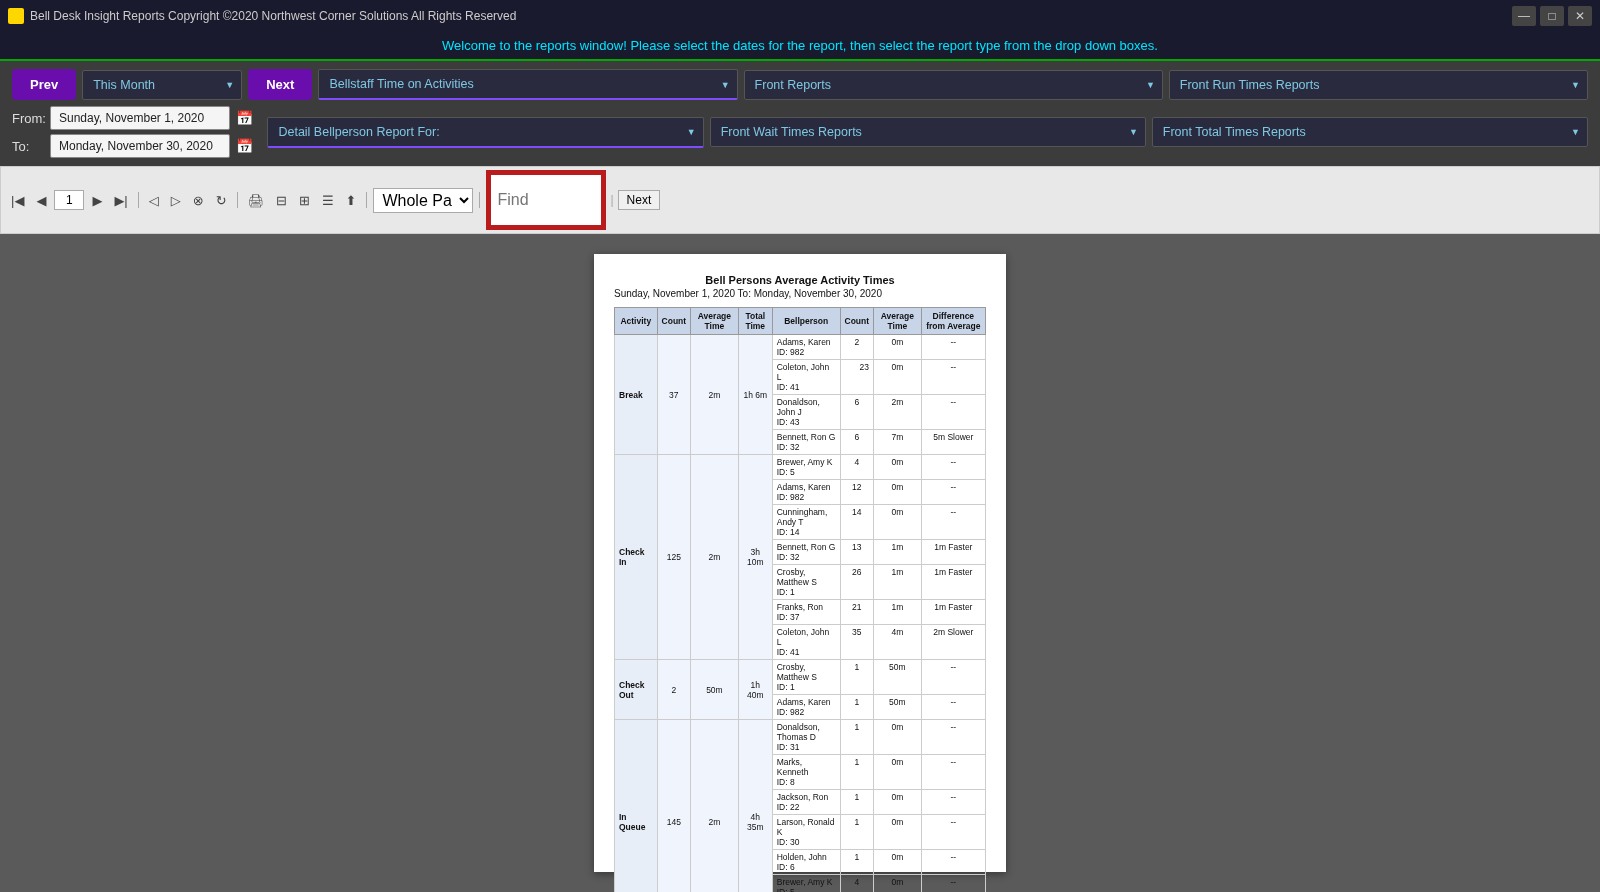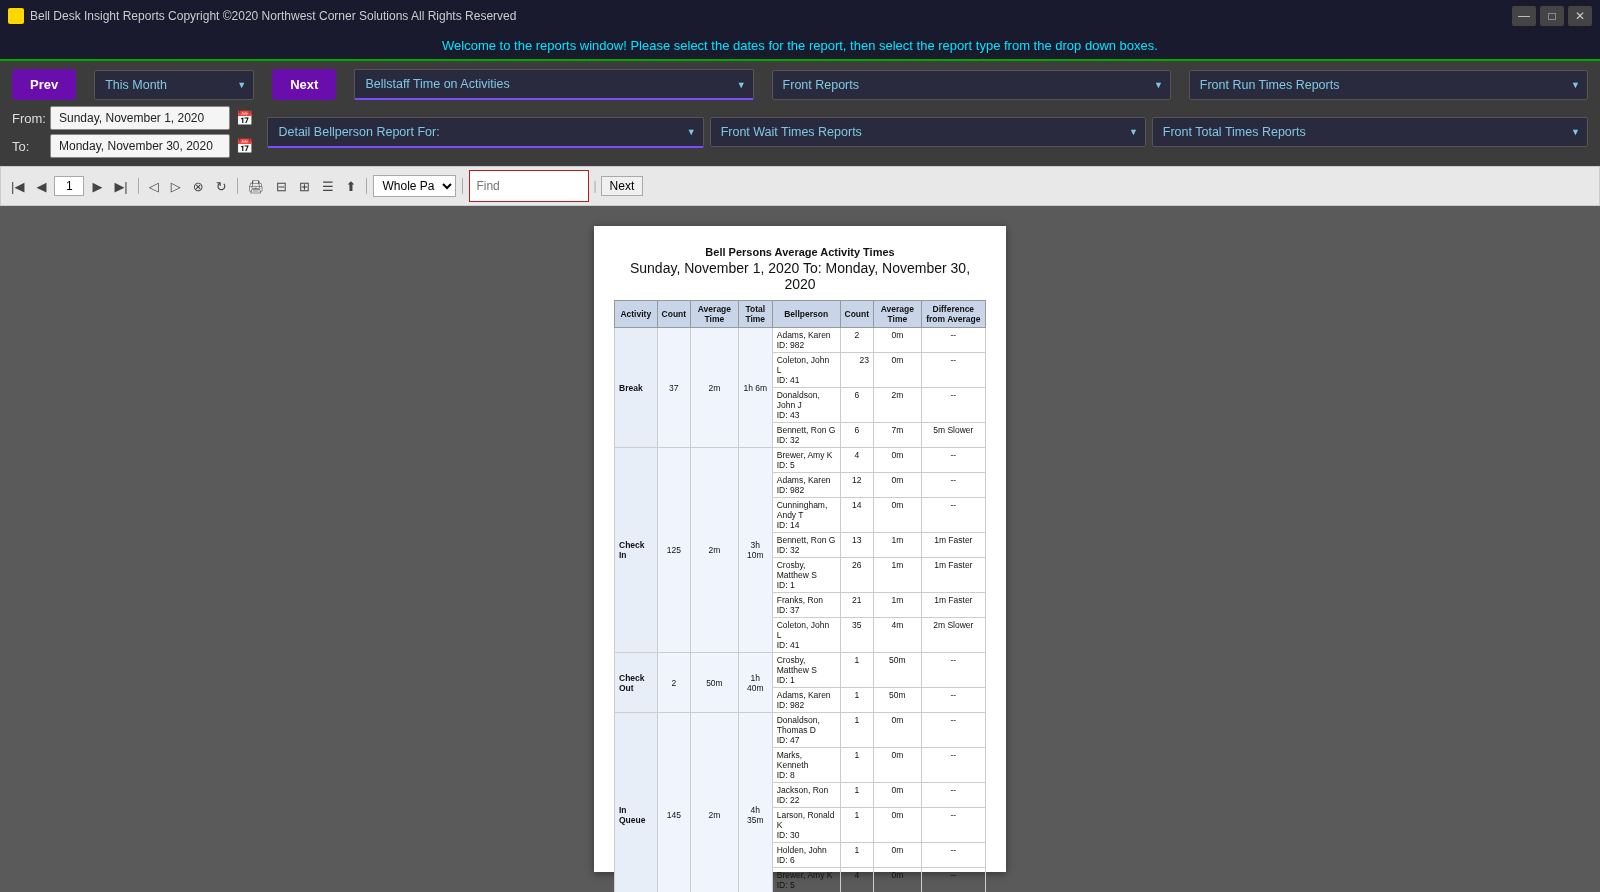--- a/index.html
+++ b/index.html
@@ -70,21 +70,21 @@
 
     .date-select-label {
       color: #ddd;
       font-size: 13px;
       margin-bottom: 6px;
     }
 
     .toolbar-row1 {
       display: flex;
       align-items: center;
-      gap: 18px;
+      gap: 6px;
       margin-bottom: 6px;
       justify-content: space-between;
     }
 
     .btn-prev {
       background: #6a0dad;
       color: white;
       border: none;
       padding: 8px 18px;
       border-radius: 4px;
@@ -179,30 +179,30 @@
       text-align: center;
       border: 1px solid #aaa;
       padding: 2px 4px;
       font-size: 12px;
     }
 
     .zoom-select {
       background: white;
       border: 1px solid #aaa;
       padding: 2px 4px;
-      font-size: 12px;
+      font-size: 16px;
       cursor: pointer;
       min-width: 80px;
     }
 
     .find-input {
       background: white;
-      border: 1px solid #b91c1c;
-      padding: 8px 6px;
-      font-size: 12px;
+      border: 5px solid #b91c1c;
+      padding: 16px 6px;
+      font-size: 16px;
       width: 120px;
     }
 
     .find-next-btn {
       background: none;
       border: 1px solid #aaa;
       padding: 2px 8px;
       font-size: 12px;
       cursor: pointer;
       background: #f0f0f0;
@@ -226,22 +226,22 @@
     }
 
     .report-title {
       text-align: center;
       font-size: 11px;
       font-weight: bold;
       margin-bottom: 2px;
       color: #111;
     }
     .report-subtitle {
-      text-align: center;
-      font-size: 14px;
+      text-align: left;
+      font-size: 10px;
       color: #111;
       margin-bottom: 8px;
     }
 
     .report-table {
       width: 100%;
       border-collapse: collapse;
       font-size: 9px;
     }
 
@@ -547,21 +547,21 @@
                 <td style="text-align: center;">1</td>
                 <td style="text-align: center;">50m</td>
                 <td style="text-align: center;">--</td>
               </tr>
               <tr style="border-top: 1px solid rgb(170, 170, 170);">
                 <td rowspan="7" style="background: rgb(232, 238, 248); font-weight: bold; vertical-align: middle;">In Queue</td>
                 <td rowspan="7" style="text-align: center; vertical-align: middle; background: rgb(240, 244, 252);">145</td>
                 <td rowspan="7" style="text-align: center; vertical-align: middle; background: rgb(240, 244, 252);">2m</td>
                 <td rowspan="7" style="text-align: center; vertical-align: middle; background: rgb(240, 244, 252);">4h 35m</td>
                 <td style="white-space: pre-line;">Donaldson, Thomas D
-ID: 47</td>
+ID: 31</td>
                 <td style="text-align: center;">1</td>
                 <td style="text-align: center;">0m</td>
                 <td style="text-align: center;">--</td>
               </tr>
               <tr>
                 <td style="white-space: pre-line;">Marks, Kenneth
 ID: 8</td>
                 <td style="text-align: center;">1</td>
                 <td style="text-align: center;">0m</td>
                 <td style="text-align: center;">--</td>

